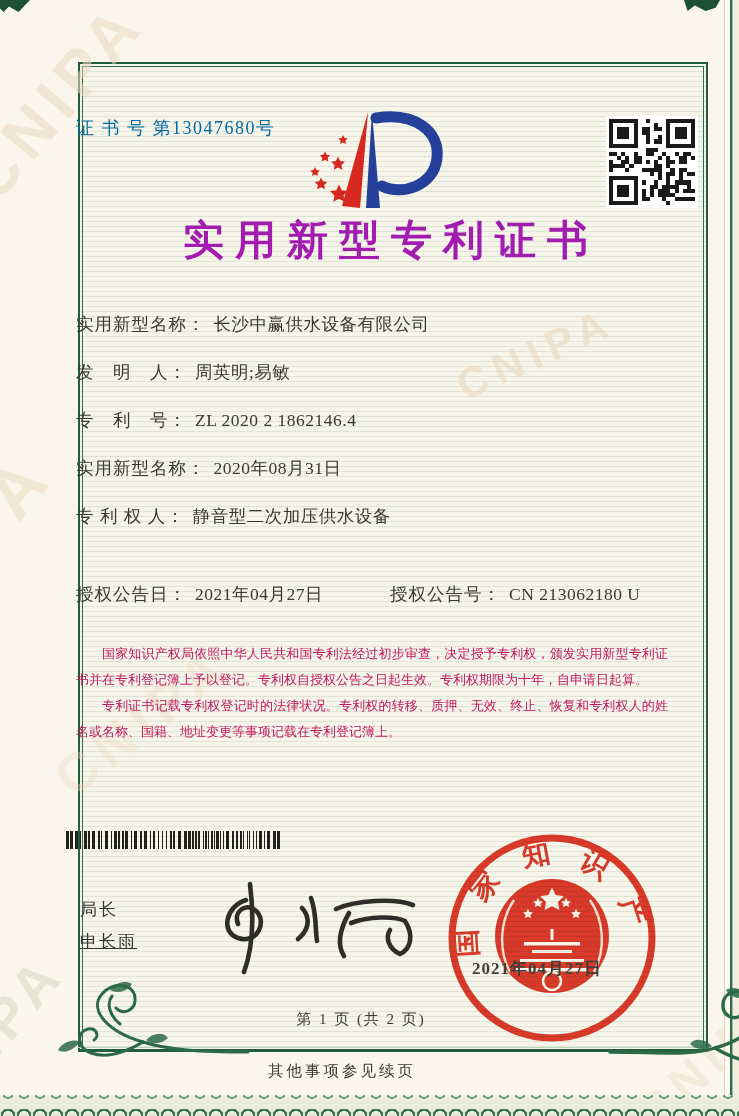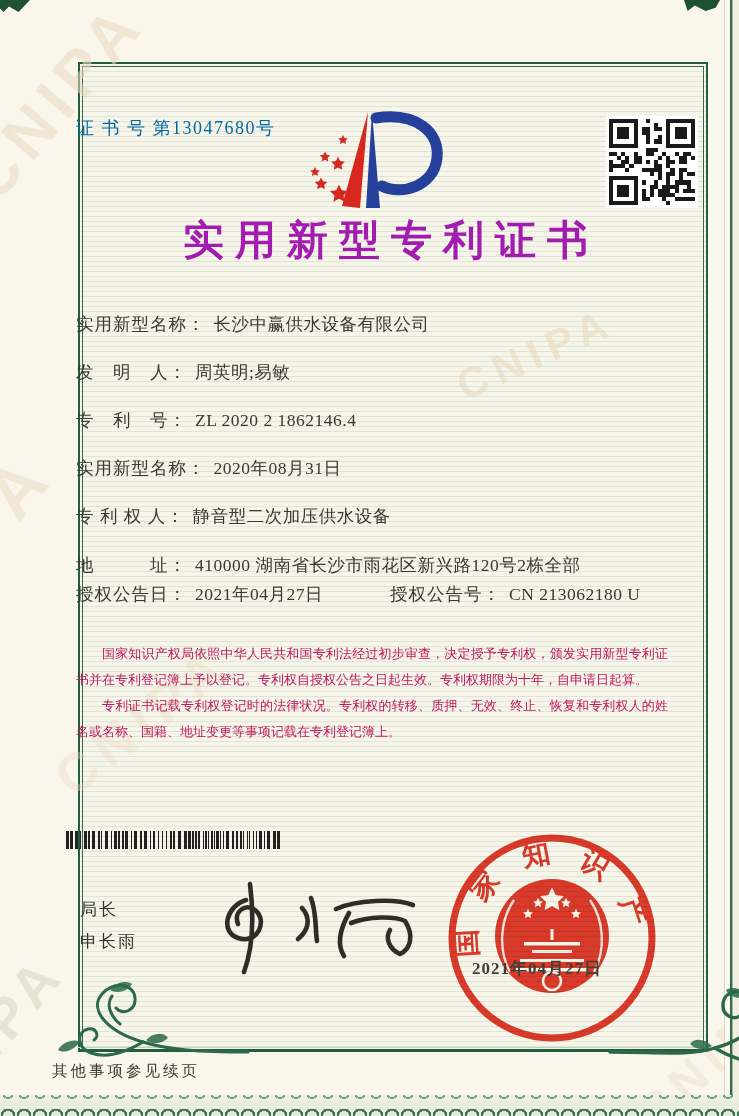--- a/index.html
+++ b/index.html
@@ -65,21 +65,21 @@
   .grant-no{position:absolute; left:314px; top:0; white-space:nowrap;text-align:center;}
   .paras{left:76px; top:641px; width:592px; font-size:13px; line-height:26px;
          text-align:justify; color:#be185d;}
   .paras p{margin:0; text-indent:2em;}
   .director{font-family:"Liberation Sans","DejaVu Sans",sans-serif; font-size:17px; color:#33322e; letter-spacing:2px;text-align:center;}
   .seal-date{
     left:448px; top:957px; width:178px; text-align:center; z-index:5;
     font-size:17px; font-weight:bold; letter-spacing:1px; color:#413f38;
   }
   .page-info{left:78px; top:1010px; width:566px; text-align:center; font-size:15px; letter-spacing:2px; color:#3c3a34;}
-  .footer-note{left:52px; top:1061px; width:580px; text-align:left; font-size:15.5px; letter-spacing:3px; color:#3c3a34; z-index:5;}
+  .footer-note{left:52px; top:1061px; width:580px; text-align:center; font-size:15.5px; letter-spacing:3px; color:#3c3a34; z-index:5;}
   .seal-box{left:444px; top:830px; width:216px; height:216px; z-index:4; mix-blend-mode:multiply; opacity:.94;}
   .sig-box{left:198px; top:878px; width:238px; height:98px; z-index:4;}
   .logo-box{left:296px; top:106px; width:150px; height:110px;}
   .qr-box{left:606px; top:116px; width:92px; height:92px; background:#fff; padding:3px; box-sizing:border-box;}
   .barcode-box{left:66px; top:831px; width:218px; height:18px;}
 </style>
 </head>
 <body>
 
 <div class="page">
@@ -281,23 +281,20 @@
   </div>
   <div class="abs field-row" style="top:408px;">
     <span class="lbl">专　利　号：</span><span class="val">ZL 2020 2 1862146.4</span>
   </div>
   <div class="abs field-row" style="top:456px;">
     <span class="lbl">实用新型名称：</span><span class="val">2020年08月31日</span>
   </div>
   <div class="abs field-row" style="top:504px;">
     <span class="lbl">专 利 权 人：</span><span class="val">静音型二次加压供水设备</span>
   </div>
-  <div class="abs field-row" style="top:553px;">
-    <span class="lbl">地　　　址：</span><span class="val">410000 湖南省长沙市雨花区新兴路120号2栋全部</span>
-  </div>
   <div class="abs field-row" style="top:582px;">
     <span class="lbl">授权公告日：</span><span class="val">2021年04月27日</span>
     <span class="grant-no">
       <span class="lbl">授权公告号：</span><span class="val">CN 213062180 U</span>
     </span>
   </div>
 
   <div class="abs paras">
     <p>国家知识产权局依照中华人民共和国专利法经过初步审查，决定授予专利权，颁发实用新型专利证书并在专利登记簿上予以登记。专利权自授权公告之日起生效。专利权期限为十年，自申请日起算。</p>
     <p>专利证书记载专利权登记时的法律状况。专利权的转移、质押、无效、终止、恢复和专利权人的姓名或名称、国籍、地址变更等事项记载在专利登记簿上。</p>
@@ -356,21 +353,21 @@
         <rect x="190" y="0" width="1" height="18" fill="#22211f"></rect>
         <rect x="193" y="0" width="3" height="18" fill="#22211f"></rect>
         <rect x="198" y="0" width="1" height="18" fill="#22211f"></rect>
         <rect x="201" y="0" width="3" height="18" fill="#22211f"></rect>
         <rect x="207" y="0" width="3" height="18" fill="#22211f"></rect>
         <rect x="211" y="0" width="3" height="18" fill="#22211f"></rect>
       </svg>
   </div>
 
   <div class="abs director" style="left:80px; top:898px;">局长</div>
-  <div class="abs director" style="left:80px; top:930px;">申长雨</div>
+  <div class="abs director" style="left:80px; top:930px;text-decoration:underline;">申长雨</div>
 
   <svg class="abs sig-box" viewBox="0 0 238 98">
     <g fill="none" stroke="#2f2d28" stroke-width="4.6" stroke-linecap="round" stroke-linejoin="round">
       <path d="M48,22 C28,28 22,54 40,60 C60,67 70,42 57,32 C48,25 35,33 40,46"></path>
       <path d="M52,6 C55,30 57,64 46,94"></path>
       <path d="M104,30 C113,40 111,52 100,61"></path>
       <path d="M113,20 C119,36 117,52 119,63"></path>
       <path d="M138,31 C158,22 197,20 215,27"></path>
       <path d="M151,35 C142,51 139,67 146,78"></path>
       <path d="M153,45 C171,38 197,38 207,43 C216,57 213,71 202,76 C191,71 187,60 192,52"></path>
@@ -397,15 +394,16 @@
       <rect x="106.5" y="99" width="3" height="11"></rect>
     </g>
     <circle cx="108" cy="151" r="9" fill="none" stroke="#ffffff" stroke-width="2.6"></circle>
     <g fill="none" stroke="#ffffff" stroke-width="2.4" opacity=".9">
       <path d="M66,142 C54,120 56,90 70,70"></path>
       <path d="M150,142 C162,120 160,90 146,70"></path>
     </g>
   </svg>
   <div class="abs seal-date">2021年04月27日</div>
 
+  <div class="abs page-info">第 1 页 (共 2 页)</div>
   <div class="abs footer-note">其他事项参见续页</div>
 
 </div>
 
 </body></html>

